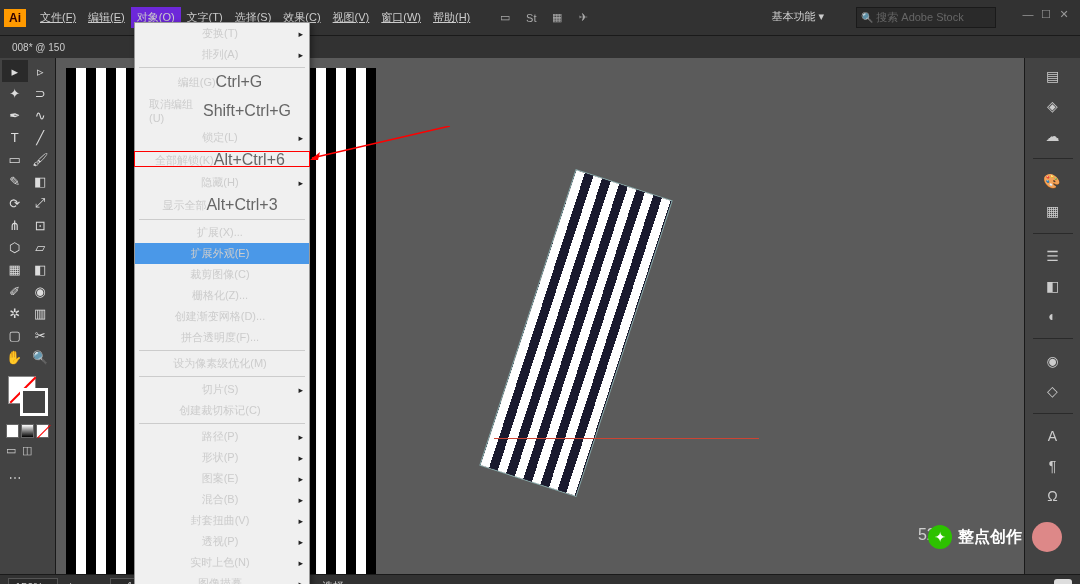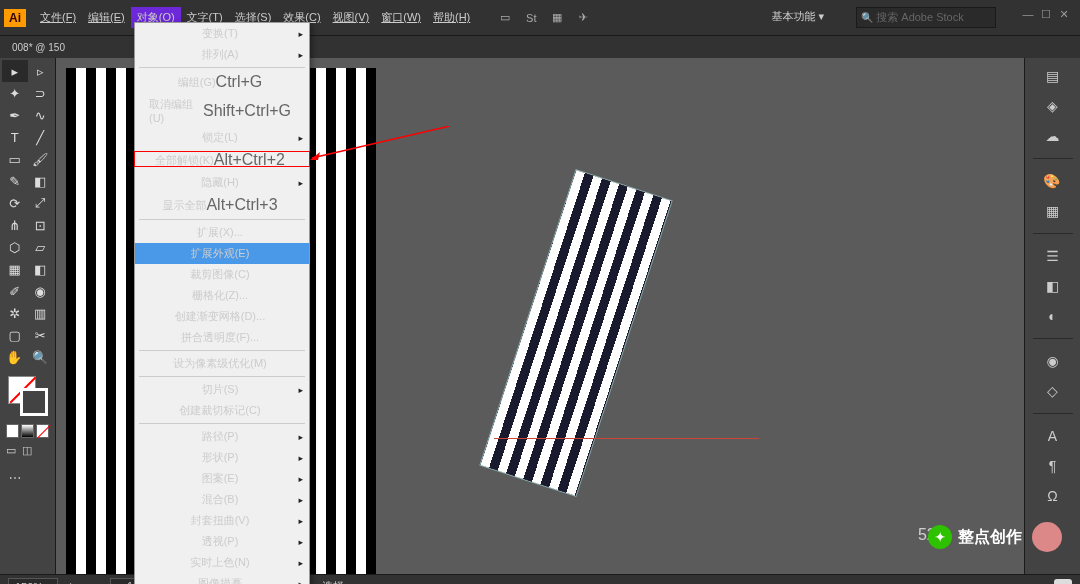--- a/index.html
+++ b/index.html
@@ -215,21 +215,21 @@
     </div>
     <div class="dd-item">
       <span>取消编组(U)</span>
       <span class="dd-shortcut">Shift+Ctrl+G</span>
     </div>
     <div class="dd-item has-sub">
       <span>锁定(L)</span>
     </div>
     <div class="dd-item">
       <span>全部解锁(K)</span>
-      <span class="dd-shortcut">Alt+Ctrl+2</span>
+      <span class="dd-shortcut">Alt+Ctrl+6</span>
     </div>
     <div class="dd-item has-sub">
       <span>隐藏(H)</span>
     </div>
     <div class="dd-item disabled">
       <span>显示全部</span>
       <span class="dd-shortcut">Alt+Ctrl+3</span>
     </div>
     <div class="dd-sep"></div>
     <div class="dd-item disabled">

